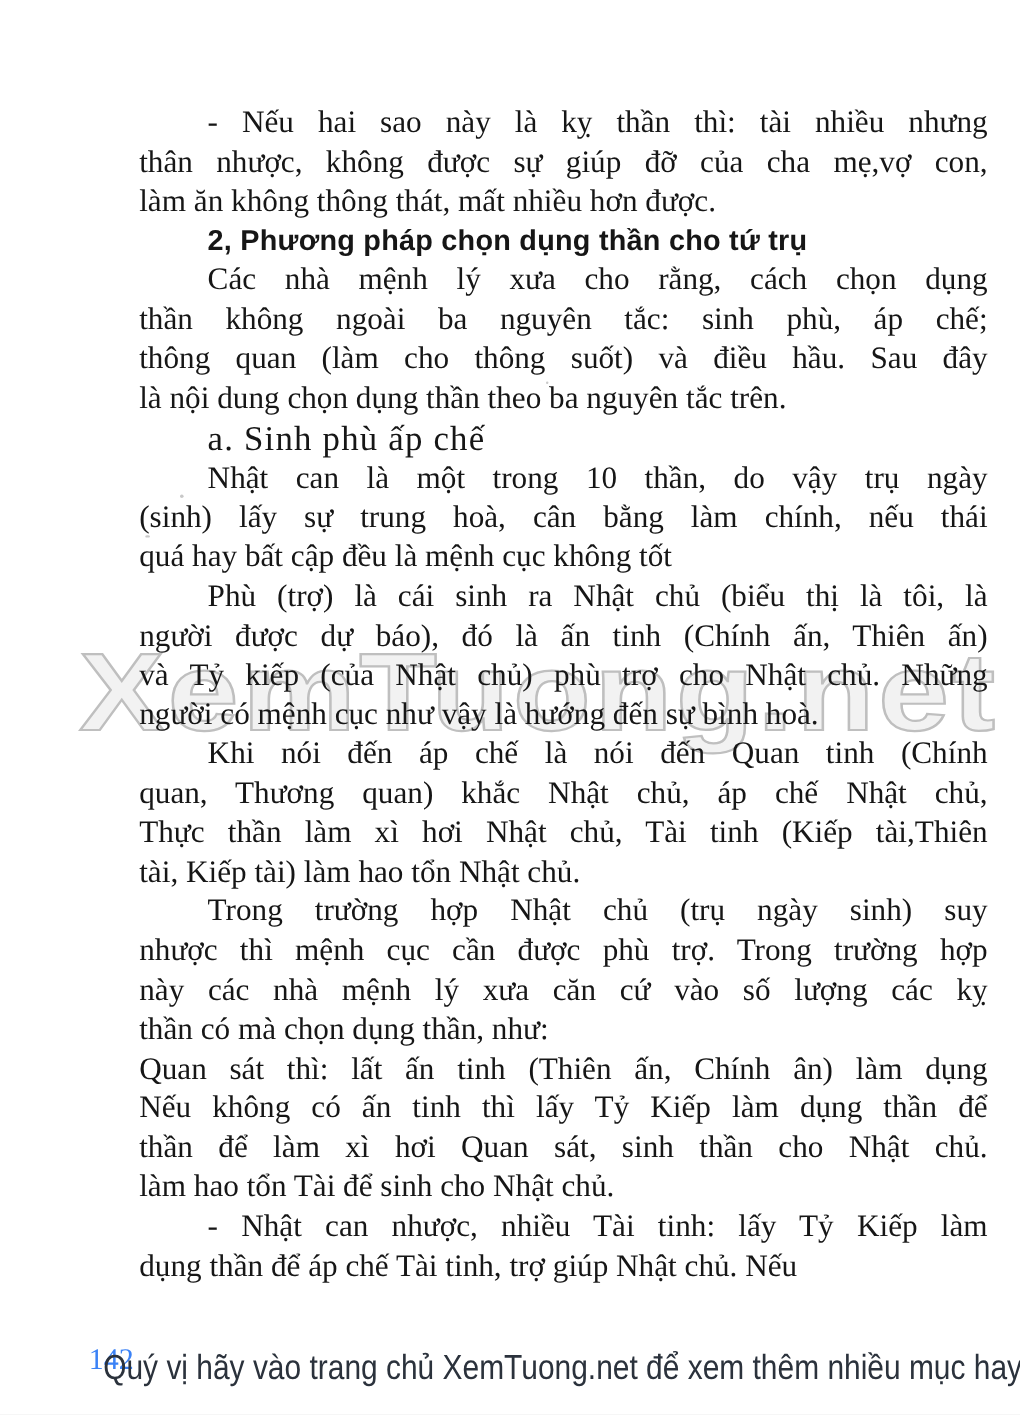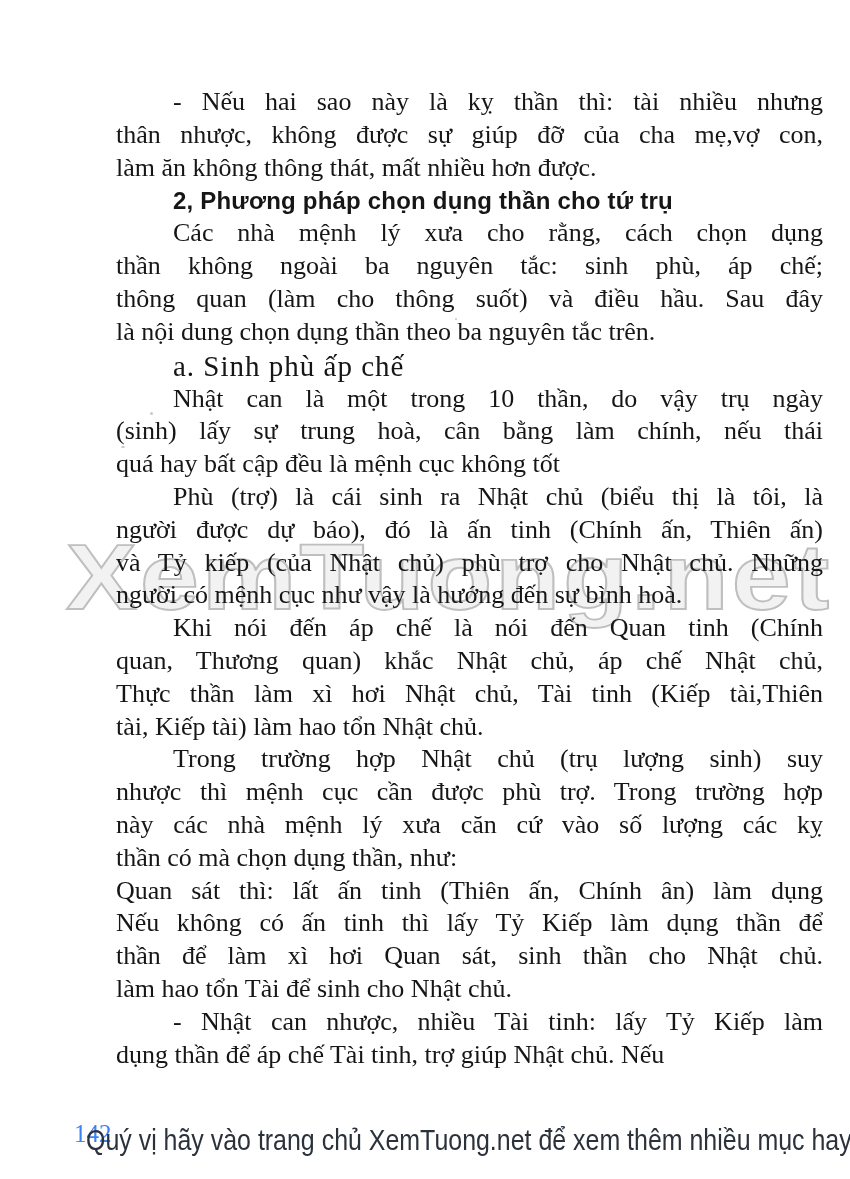--- a/index.html
+++ b/index.html
@@ -118,21 +118,21 @@
         <div class="line">và Tỷ kiếp (của Nhật chủ) phù trợ cho Nhật chủ. Những</div>
         <div class="line last">người có mệnh cục như vậy là hướng đến sự bình hoà.</div>
       </div>
       <div>
         <div class="line first">Khi nói đến áp chế là nói đến Quan tinh (Chính</div>
         <div class="line">quan, Thương quan) khắc Nhật chủ, áp chế Nhật chủ,</div>
         <div class="line">Thực thần làm xì hơi Nhật chủ, Tài tinh (Kiếp tài,Thiên</div>
         <div class="line last">tài, Kiếp tài) làm hao tổn Nhật chủ.</div>
       </div>
       <div>
-        <div class="line first">Trong trường hợp Nhật chủ (trụ lượng sinh) suy</div>
+        <div class="line first">Trong trường hợp Nhật chủ (trụ ngày sinh) suy</div>
         <div class="line">nhược thì mệnh cục cần được phù trợ. Trong trường hợp</div>
         <div class="line">này các nhà mệnh lý xưa căn cứ vào số lượng các kỵ</div>
         <div class="line last">thần có mà chọn dụng thần, như:</div>
       </div>
       <div>
         <div class="line">Quan sát thì: lất ấn tinh (Thiên ấn, Chính ân) làm dụng</div>
         <div class="line">Nếu không có ấn tinh thì lấy Tỷ Kiếp làm dụng thần để</div>
         <div class="line">thần để làm xì hơi Quan sát, sinh thần cho Nhật chủ.</div>
         <div class="line last">làm hao tổn Tài để sinh cho Nhật chủ.</div>
       </div>

